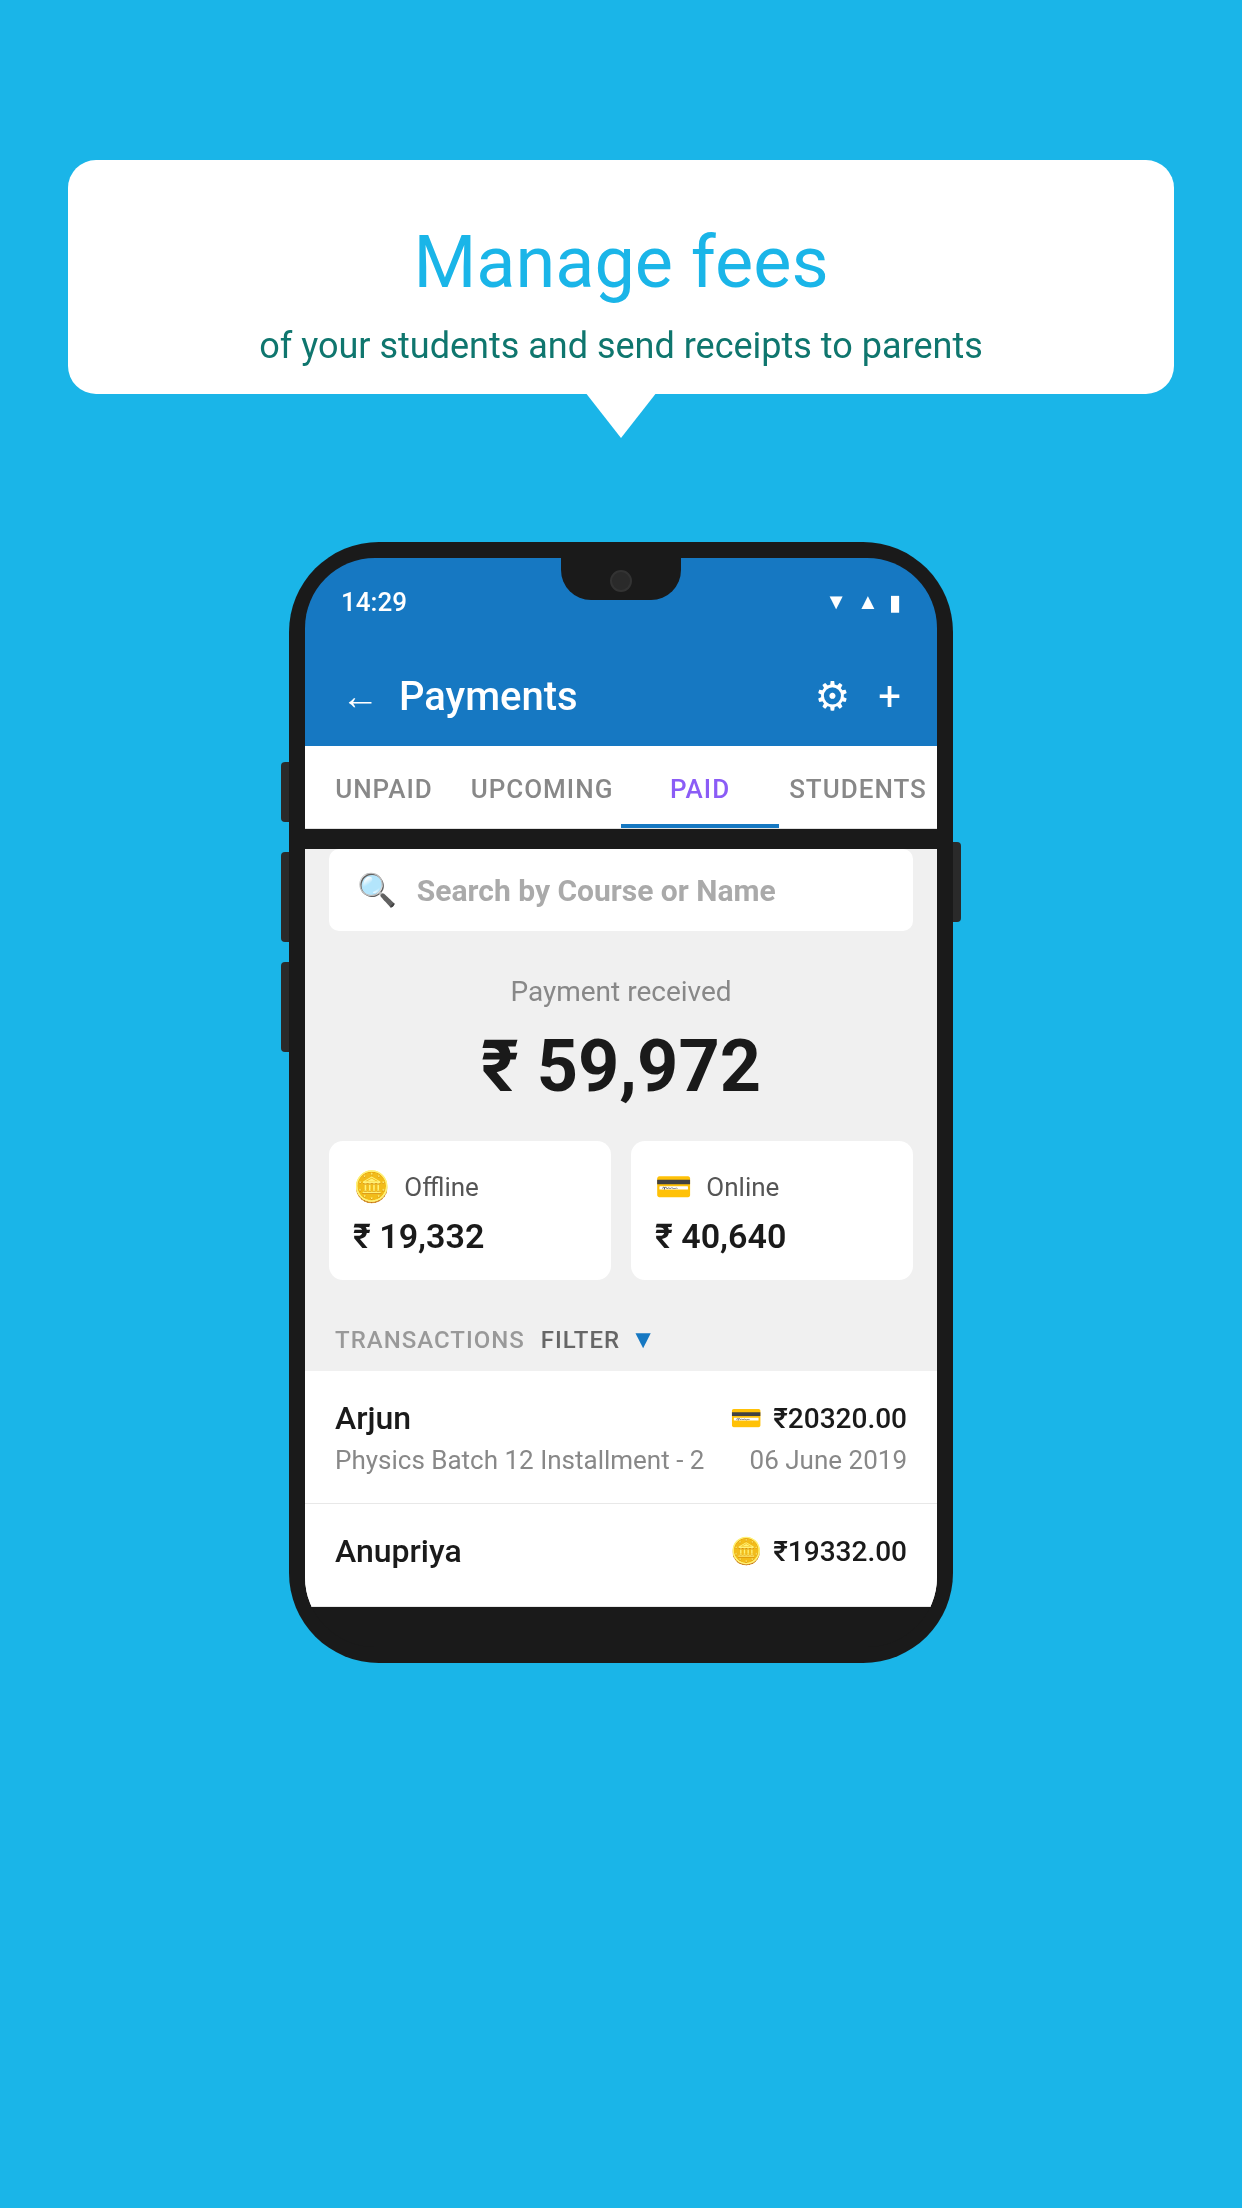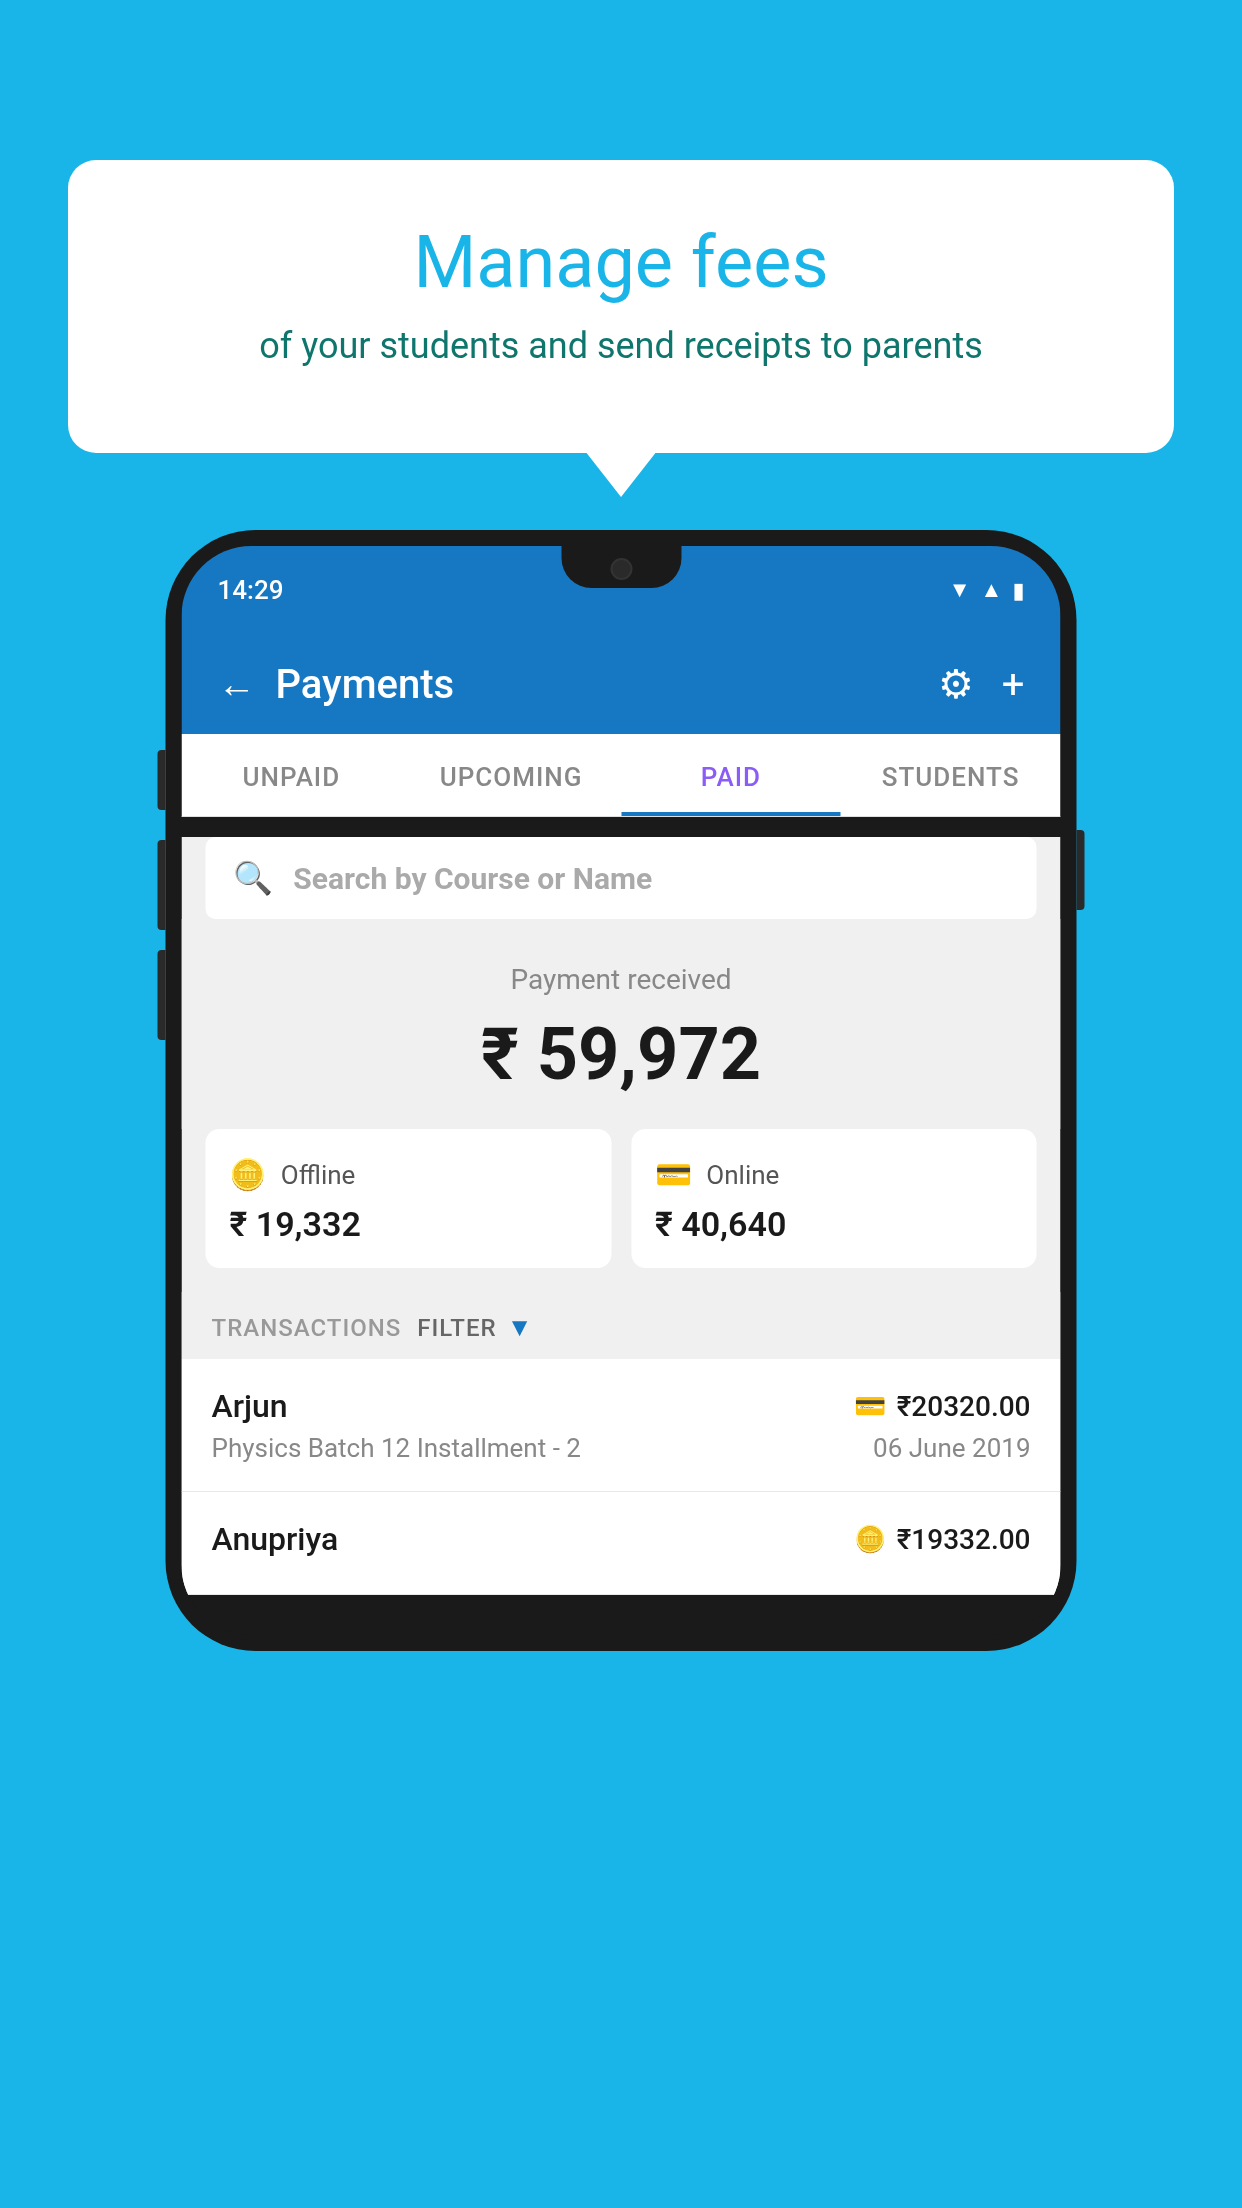--- a/index.html
+++ b/index.html
@@ -20,21 +20,21 @@
       left: 68px;
       right: 68px;
       display: flex;
       flex-direction: column;
       align-items: center;
     }
 
     .speech-bubble {
       background: white;
       border-radius: 28px;
-      padding: 60px 60px 86px;
+      padding: 60px 60px 27px;
       text-align: center;
       width: 100%;
       position: relative;
     }
 
     .speech-bubble::after {
       content: '';
       position: absolute;
       bottom: -44px;
       left: 50%;
@@ -55,24 +55,24 @@
 
     .bubble-subtitle {
       font-size: 36px;
       color: #0f766e;
       font-weight: 400;
     }
 
     
     .phone-container {
       position: absolute;
-      top: 530px;
+      top: 542px;
       left: 50%;
       transform: translateX(-50%);
-      width: 911px;
+      width: 664px;
     }
 
     
     .phone-top-bar {
       background: #1678c2;
       height: 88px;
       display: flex;
       align-items: center;
       justify-content: space-between;
       padding: 0 36px;

